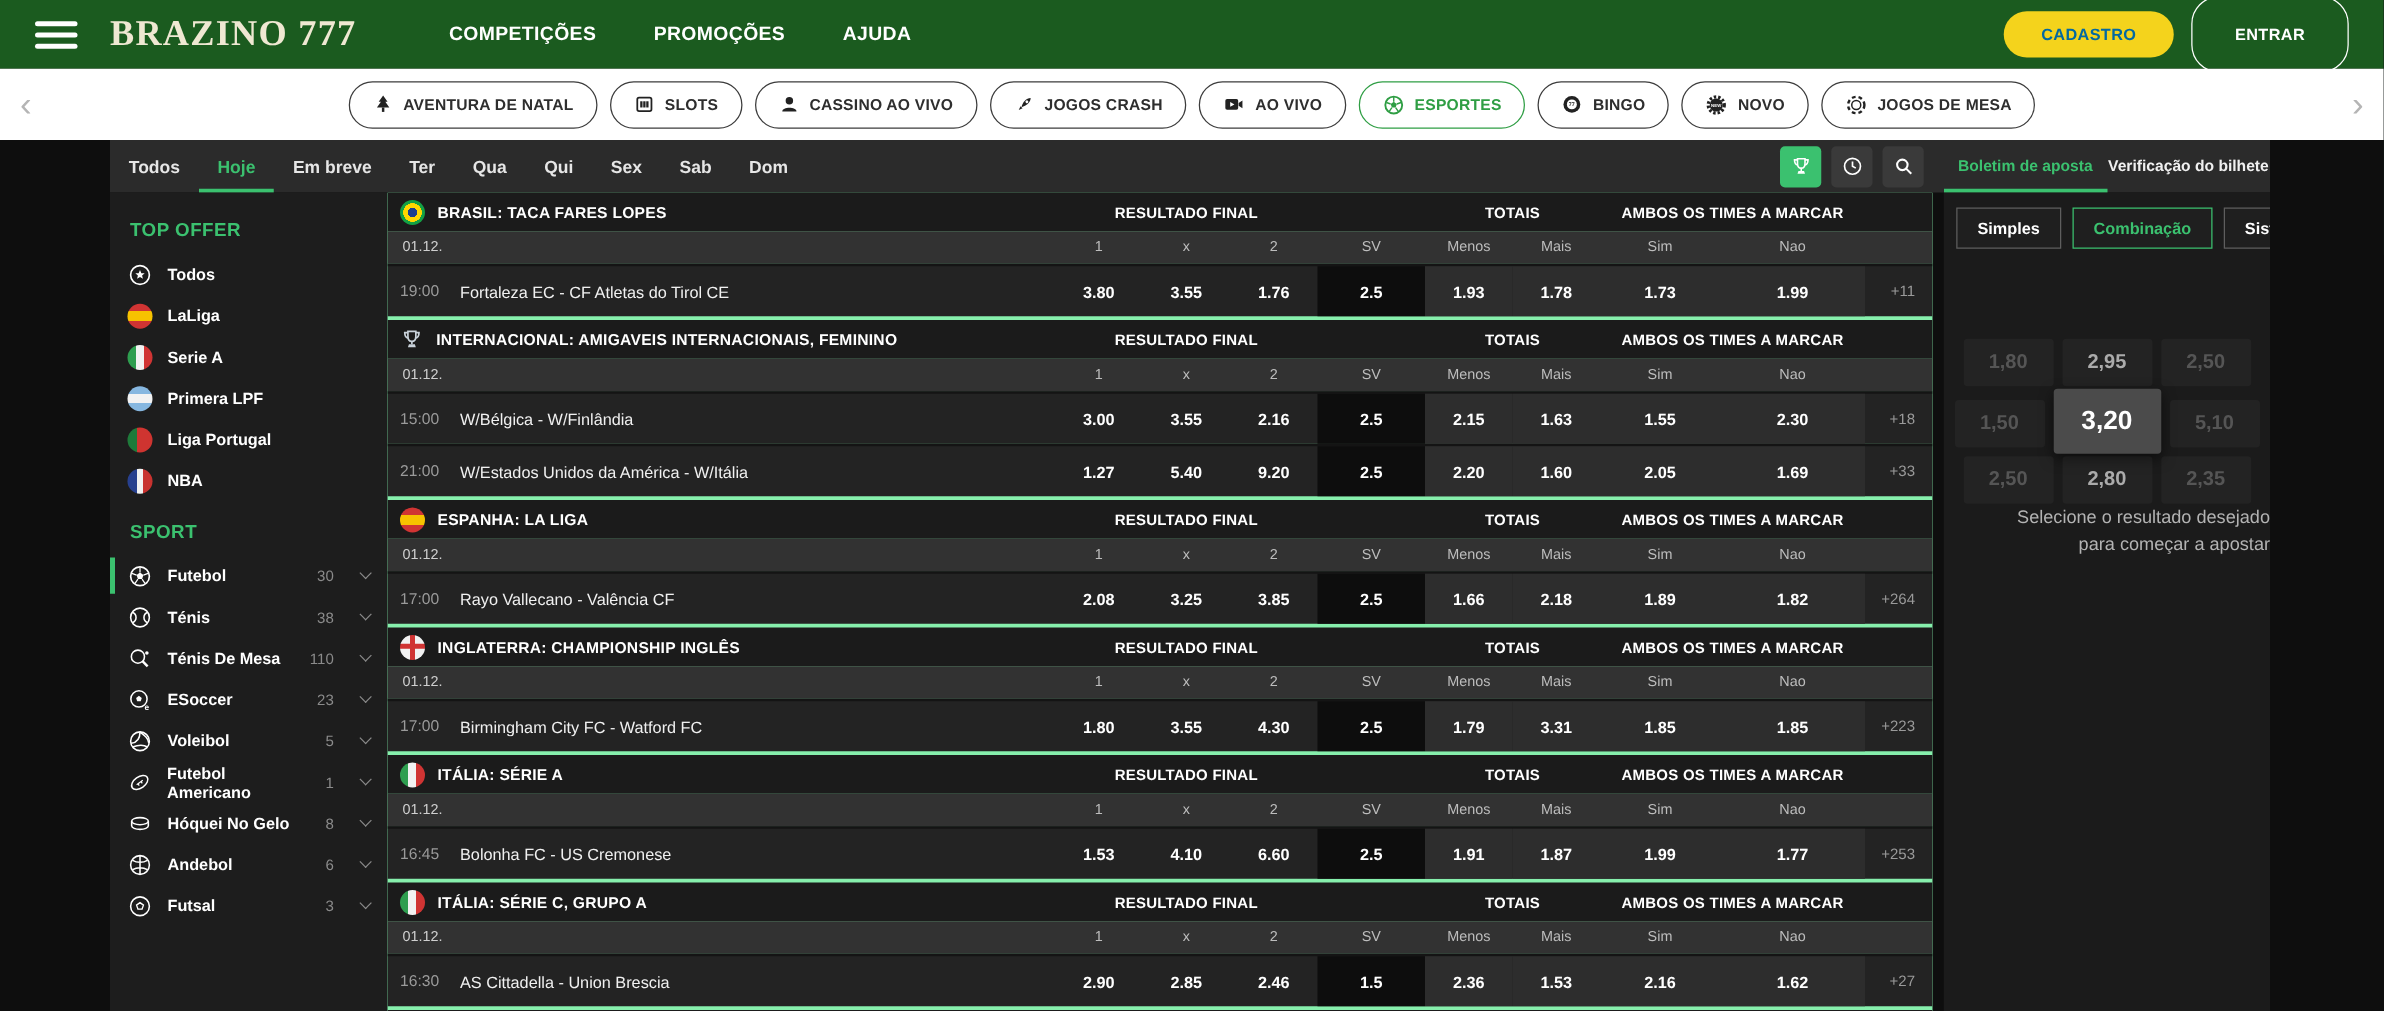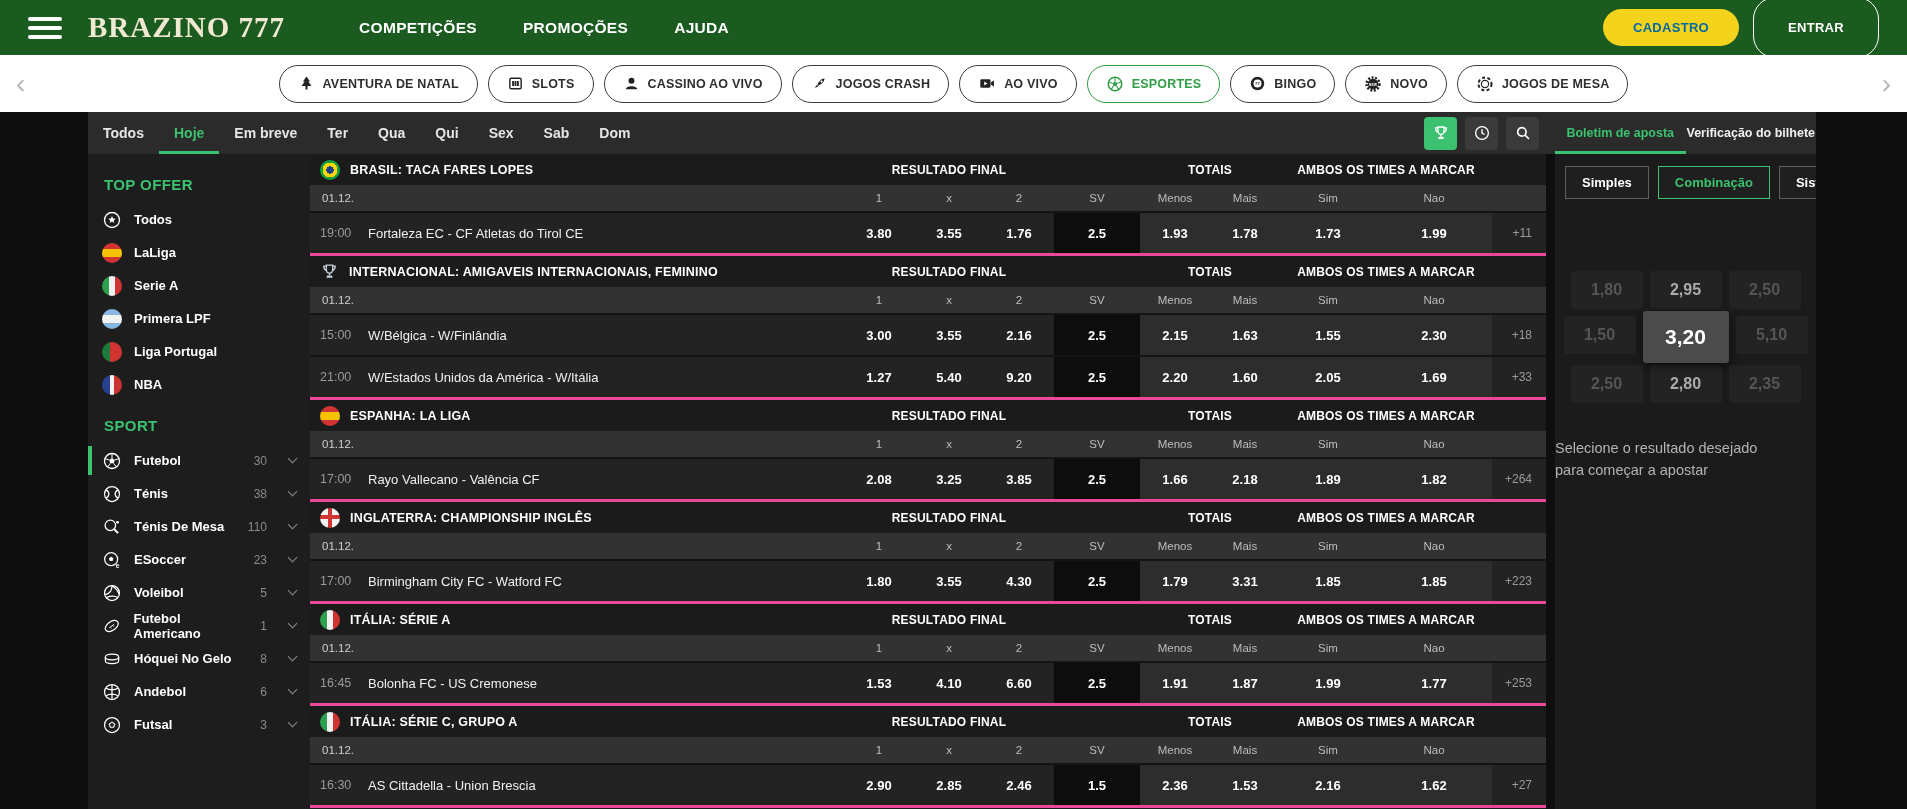--- a/index.html
+++ b/index.html
@@ -71,21 +71,21 @@
   .f-italy{background:linear-gradient(90deg,#2e9e4f 0 34%,#f2f2f2 34% 66%,#d03433 66%)}
   .f-argentina{background:linear-gradient(180deg,#86b7e0 0 32%,#f2f2f2 32% 68%,#86b7e0 68%)}
   .f-portugal{background:linear-gradient(90deg,#1e7a3a 0 38%,#cf3430 38%)}
   .f-usa{background:linear-gradient(90deg,#27408f 0 38%,#f2f2f2 38% 62%,#c8322f 62%)}
   .f-brazil{background:radial-gradient(circle,#1b3f8f 0 26%,#ffd700 27% 52%,#13a044 53%)}
   .f-england{background-color:#f2f2f2;
     background-image:linear-gradient(to right,#d03433,#d03433),linear-gradient(to bottom,#d03433,#d03433);
     background-size:100% 22%,22% 100%;background-position:0 50%,50% 0}
 
   
-  .list{width:1236px;flex:none;background:#ec4899;overflow:hidden}
+  .list{width:1236px;flex:none;background:#86efac;overflow:hidden}
   .grid{display:grid;grid-template-columns:58px 1fr 70px 70px 70px 86px 70px 70px 96px 116px 54px;
     align-items:center}
   .sec{margin-bottom:3px}
   .sec-head{height:31px;background:#1b1b1b}
   .league{grid-column:1/3;display:flex;align-items:center;gap:10px;padding-left:10px}
   .league-name{color:#fff;font-weight:bold;font-size:12.5px;letter-spacing:.2px}
   .ghead{color:#fff;font-weight:bold;font-size:12px;text-align:center;letter-spacing:.2px}
   .g-rf{grid-column:3/6}.g-tot{grid-column:7/9}.g-ambos{grid-column:9/11}
   .datebar{height:26px;background:var(--strip)}
   .date{grid-column:1/3;color:#cfcfcf;font-size:11.5px;padding-left:12px}
@@ -100,27 +100,27 @@
   .more{color:#9a9a9a;font-size:12px;text-align:right;padding-right:14px;cursor:pointer}
 
   
   .betslip{width:261px;flex:none;margin-left:9px;background:var(--panel);overflow:hidden;
     display:flex;flex-direction:column}
   .modes{display:flex;gap:9px;padding:12px 0 0 10px}
   .mode{height:33px;padding:0 16px;border:1.5px solid #5e5e5e;background:#1f1f1f;color:#fff;
     font-weight:bold;font-size:13px;display:flex;align-items:center;cursor:pointer;flex:none;white-space:nowrap}
   .mode.active{border-color:var(--green);color:var(--green)}
   .demo{margin-top:72px;display:flex;flex-direction:column;gap:7px;align-items:center}
-  .demo-row{display:flex;gap:7px;align-items:flex-start}
+  .demo-row{display:flex;gap:7px;align-items:flex-end}
   .demo-cell{width:72px;height:38px;border-radius:3px;background:rgba(255,255,255,.035);
     display:flex;align-items:center;justify-content:center;font-weight:bold;font-size:16px;color:#555}
   .demo-cell.mid{color:#ababab}
   .demo-cell.big{width:86px;height:52px;background:#4b4b4b;color:#fff;font-size:21px;
     box-shadow:0 4px 10px rgba(0,0,0,.5);margin:-5px 0}
-  .hint{margin-top:34px;text-align:left;color:#b3b3b3;font-size:14.5px;line-height:1.55}
+  .hint{text-align:right;color:#b3b3b3;font-size:14.5px;line-height:1.55}
 </style>
 </head>
 <body>
 
 <div class="page">
 
   <header class="topbar">
     <div class="burger">
         <i></i>
         <i></i>

